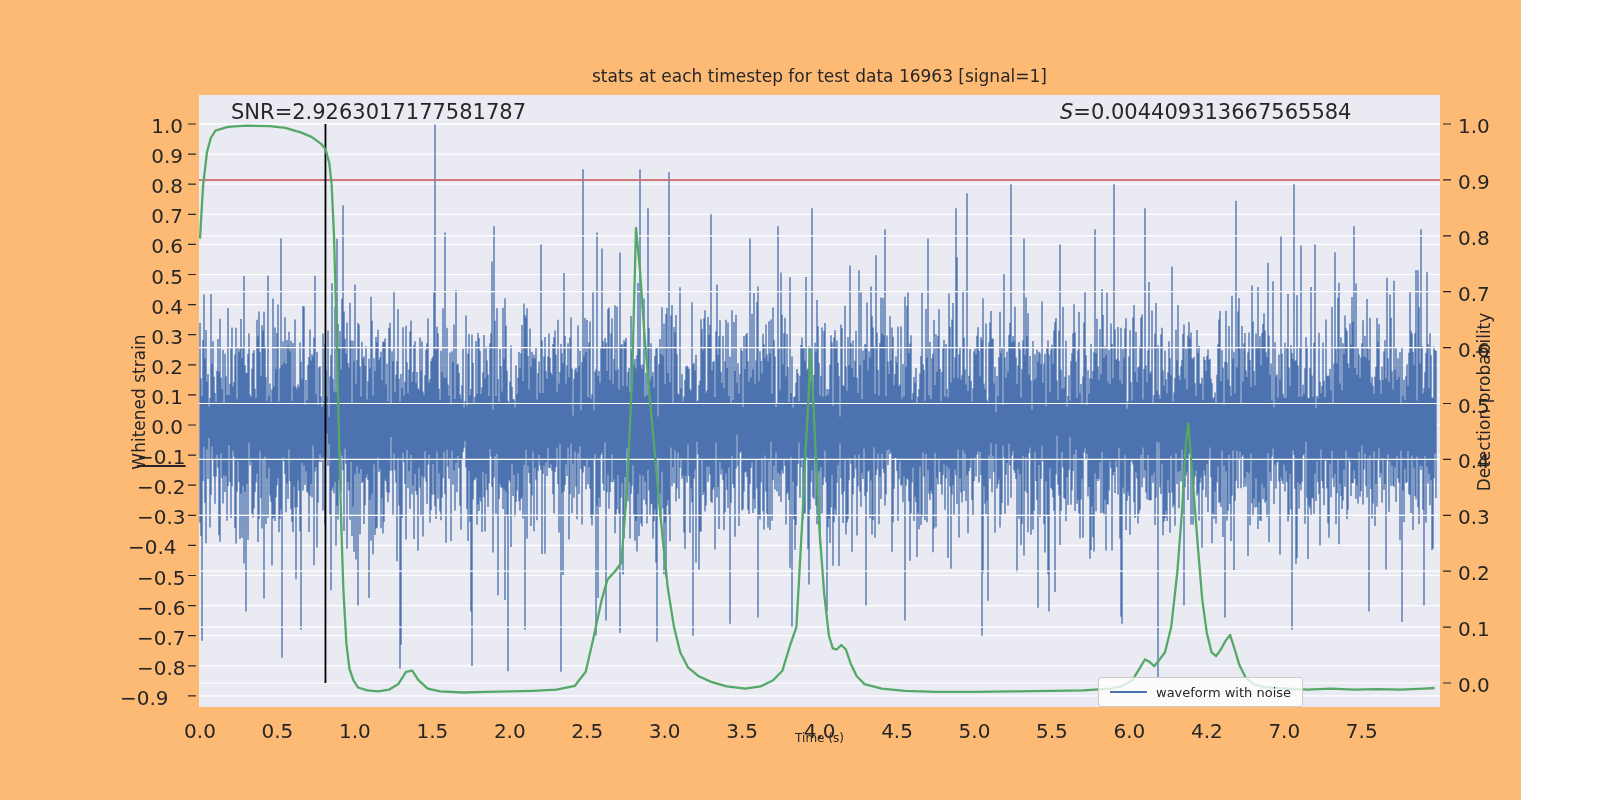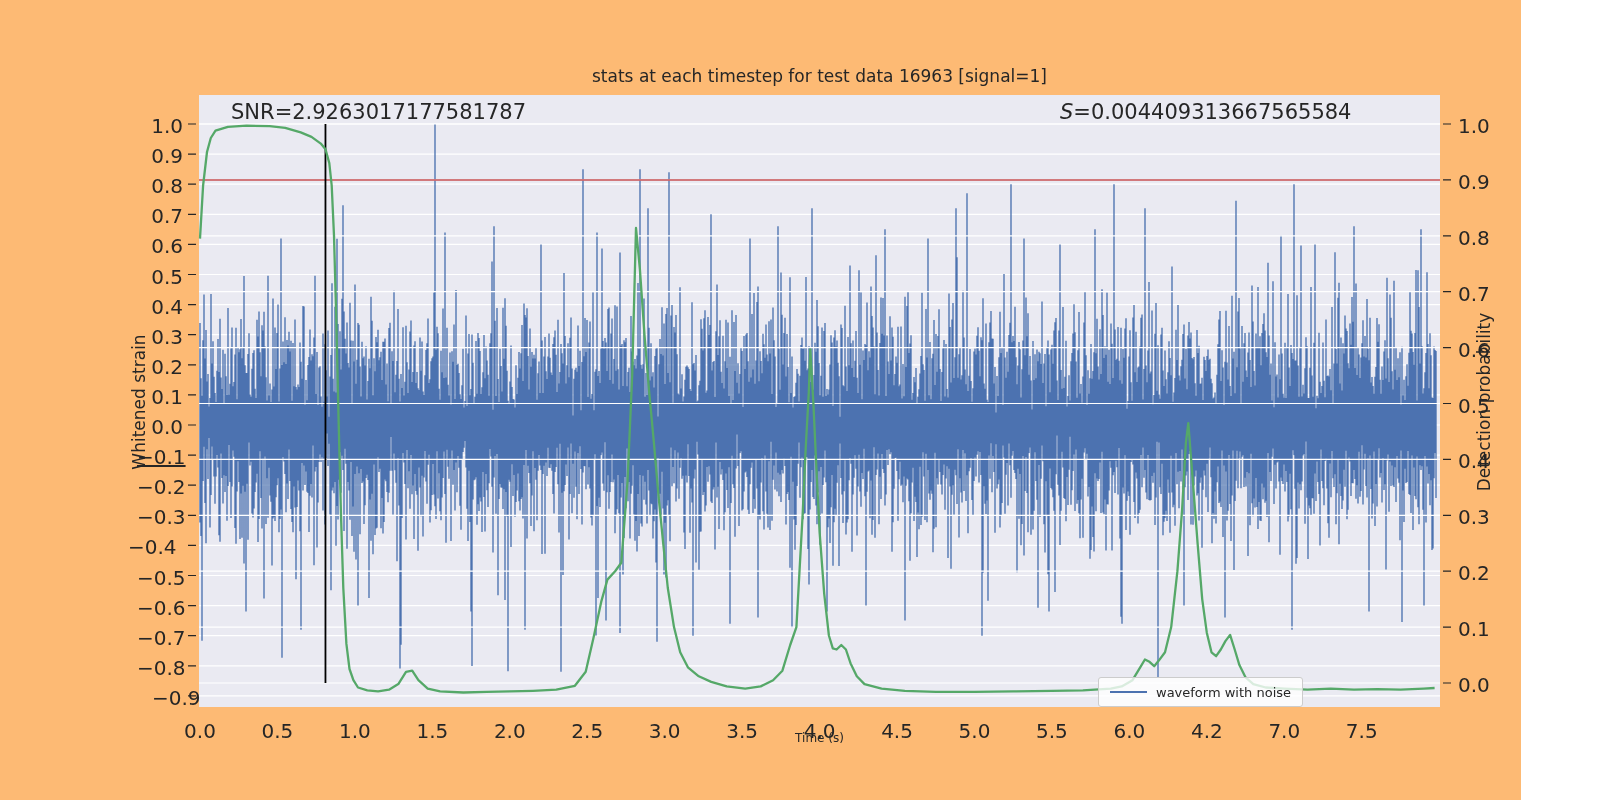--- a/index.html
+++ b/index.html
@@ -69,21 +69,21 @@
       <div class="tick-label tick-left" style="left: 137px; top: 384.9px;">0.1</div>
       <div class="tick-label tick-left" style="left: 137px; top: 415px;">0.0</div>
       <div class="tick-label tick-left" style="left: 137px; top: 445.1px; text-decoration: underline;">−0.1</div>
       <div class="tick-label tick-left" style="left: 137px; top: 475.2px;">−0.2</div>
       <div class="tick-label tick-left" style="left: 137px; top: 505.3px;">−0.3</div>
       <div class="tick-label tick-left" style="left: 128px; top: 535.4px;">−0.4</div>
       <div class="tick-label tick-left" style="left: 137px; top: 565.5px;">−0.5</div>
       <div class="tick-label tick-left" style="left: 137px; top: 595.6px;">−0.6</div>
       <div class="tick-label tick-left" style="left: 137px; top: 625.7px;">−0.7</div>
       <div class="tick-label tick-left" style="left: 137px; top: 655.8px;">−0.8</div>
-      <div class="tick-label tick-left" style="left: 152px; top: 685.9px;">−0.9</div>
+      <div class="tick-label tick-left" style="left: 120px; top: 685.9px;">−0.9</div>
       <div class="tick-label tick-right" style="left: 1458px; top: 114px;">1.0</div>
       <div class="tick-label tick-right" style="left: 1458px; top: 169.9px;">0.9</div>
       <div class="tick-label tick-right" style="left: 1458px; top: 225.8px;">0.8</div>
       <div class="tick-label tick-right" style="left: 1458px; top: 281.7px;">0.7</div>
       <div class="tick-label tick-right" style="left: 1458px; top: 337.6px;">0.6</div>
       <div class="tick-label tick-right" style="left: 1458px; top: 393.5px;">0.5</div>
       <div class="tick-label tick-right" style="left: 1458px; top: 449.4px;">0.4</div>
       <div class="tick-label tick-right" style="left: 1458px; top: 505.3px;">0.3</div>
       <div class="tick-label tick-right" style="left: 1458px; top: 561.2px;">0.2</div>
       <div class="tick-label tick-right" style="left: 1458px; top: 617.1px;">0.1</div>

